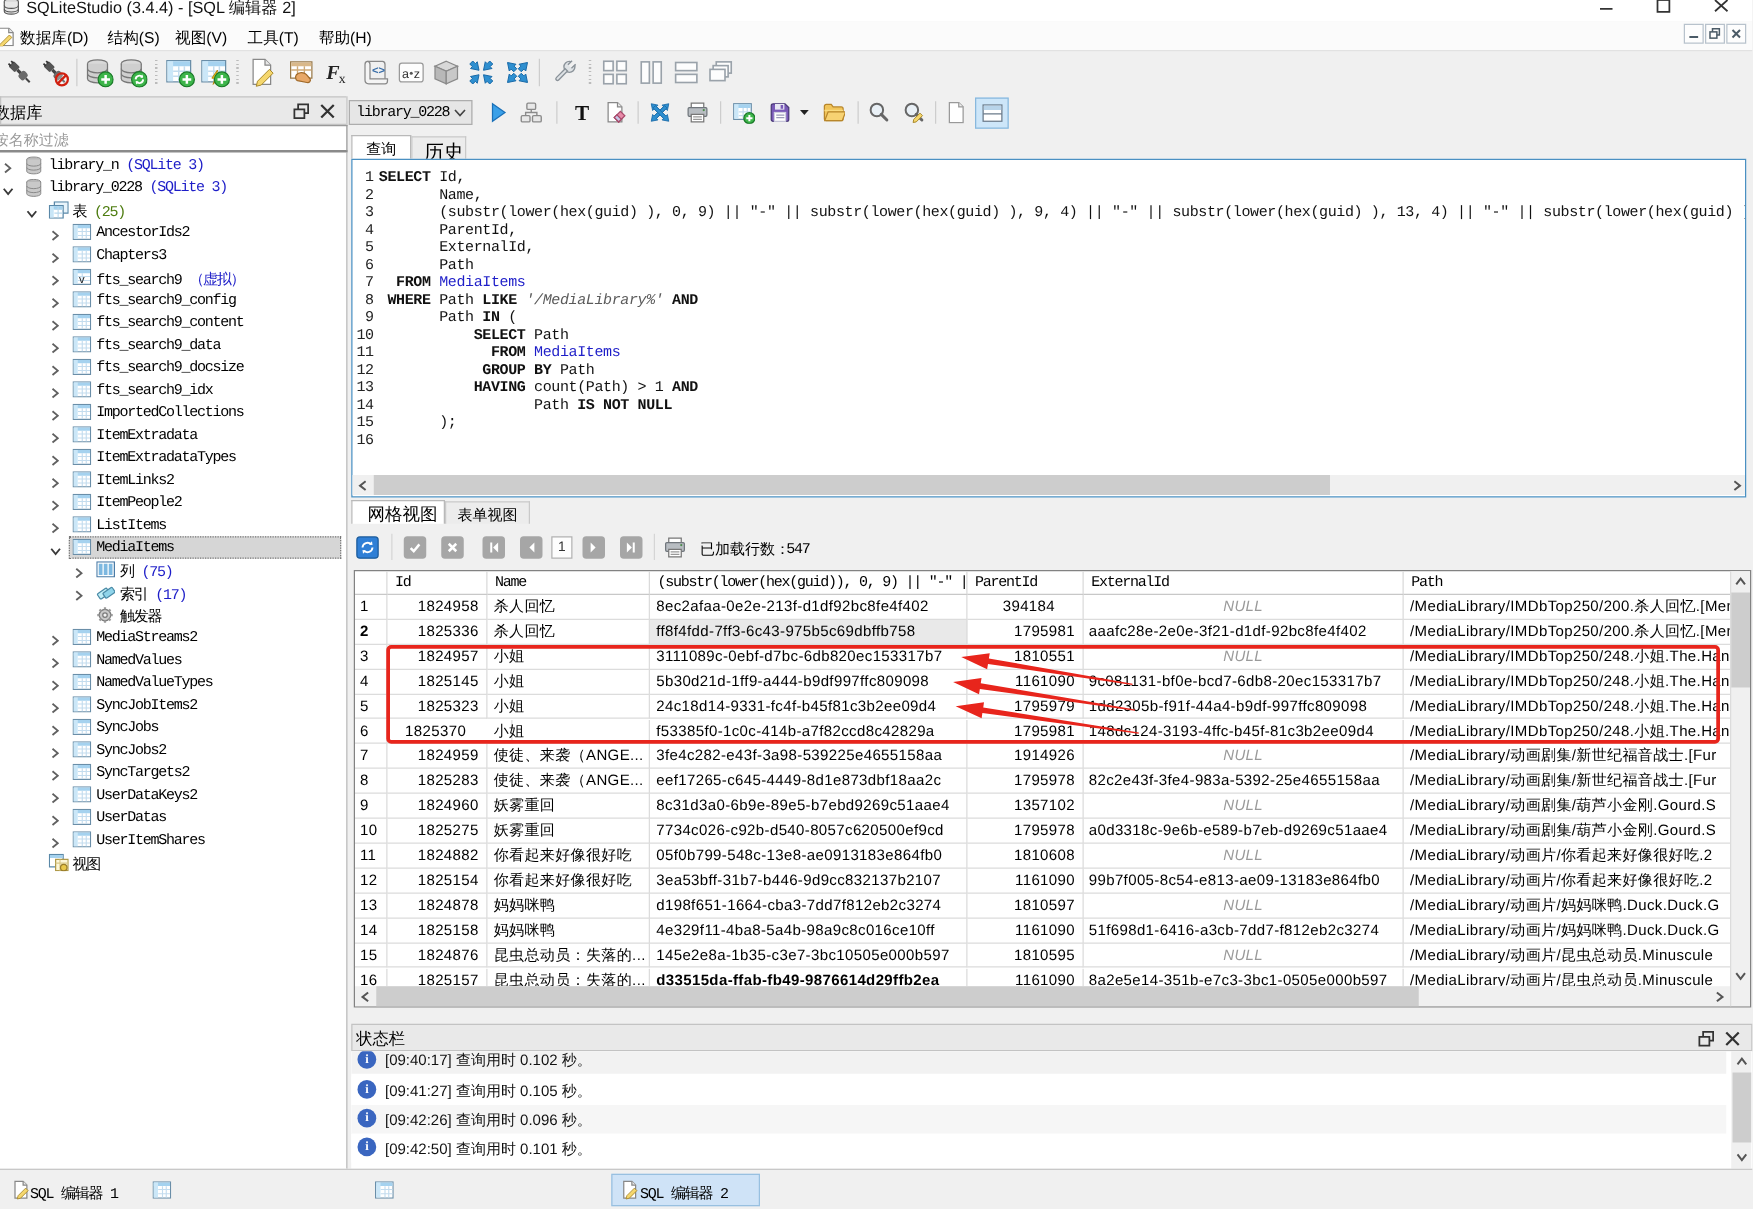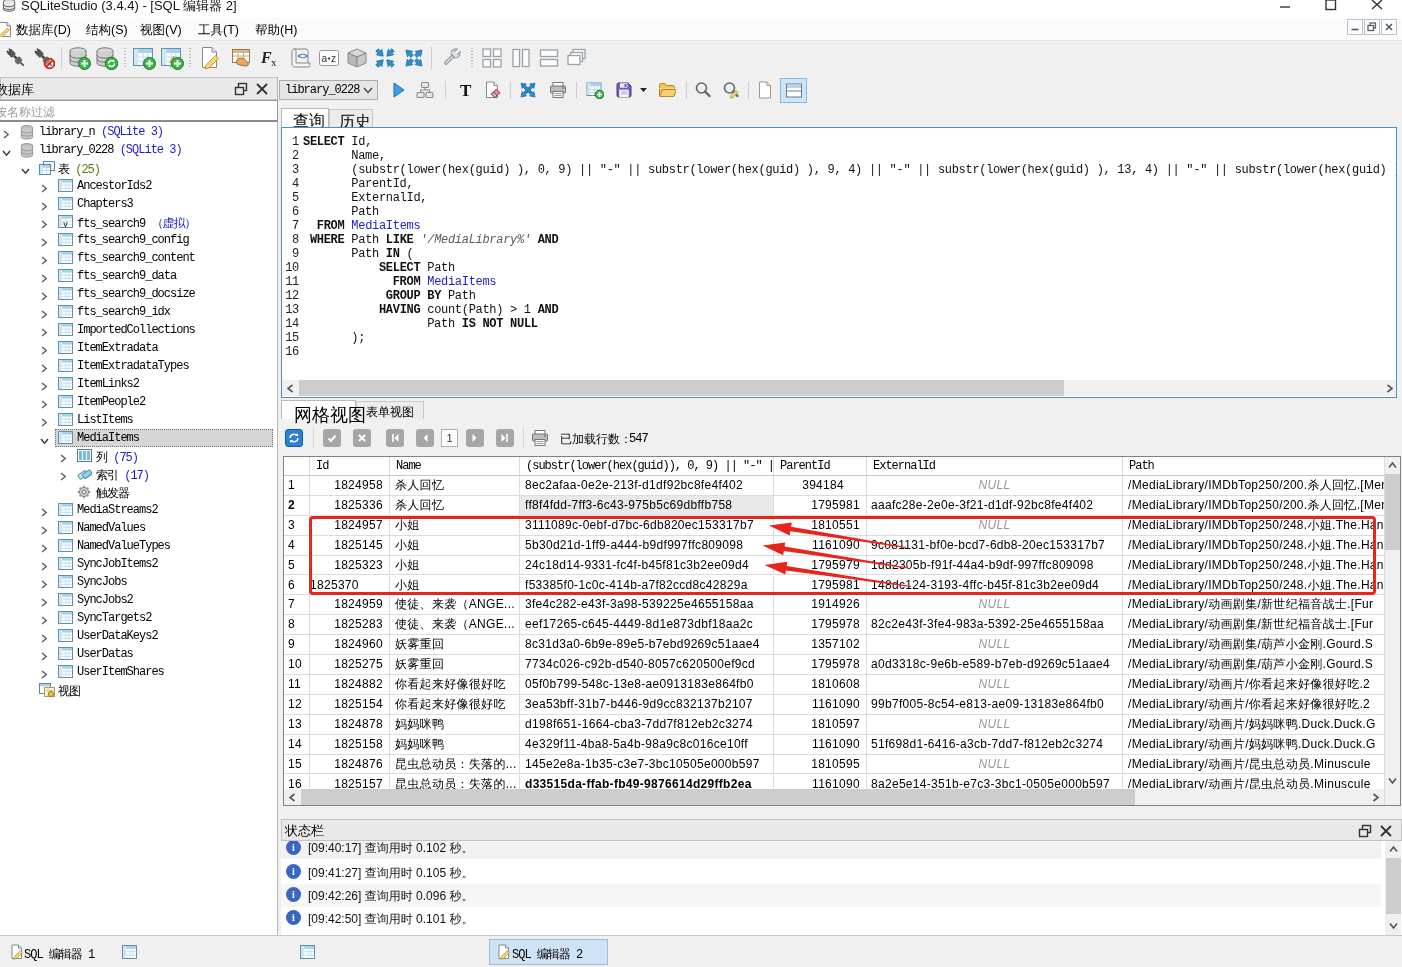--- a/index.html
+++ b/index.html
@@ -612,41 +612,41 @@
   </svg>
 <div class="abs" style="left:780px;top:78px;width:27px;height:25px;background:#cde6f9;border:1px solid #88b8dd"></div>
 <div class="abs" style="left:785px;top:82px"><svg width="18" height="18" viewBox="0 0 18 18">
       <rect x="1.5" y="2" width="15" height="13" fill="#fff" stroke="#6a7a8a"></rect>
       <rect x="2" y="2.5" width="14" height="3.5" fill="#b8d4ea"></rect>
       <path d="M1.5 9 H16.5" stroke="#6a7a8a"></path>
     </svg></div>
 
 <div class="abs" style="left:281px;top:108px;width:48px;height:19px;background:#fff;border:1px solid #b9b9b9;border-bottom:none"></div>
 <div class="abs" style="left:329px;top:109px;width:44px;height:18px;background:#ececec;border:1px solid #c9c9c9;border-bottom:none"></div>
-<div class="abs" style="left:293px;top:111px;font-size:16px">查询</div>
+<div class="abs" style="left:293px;top:111px;font-size:12px">查询</div>
 <div class="abs" style="left:339px;top:112px;font-size:16px">历史</div>
 
 <div class="abs" style="left:281px;top:127px;width:1116px;height:271px;background:#fff;border:1px solid #4a90c2"></div>
 <div class="abs" style="left:282px;top:131px;width:1114px;height:248px;overflow:hidden">
 <div style="position:absolute;left:0;top:4px;width:17px;font-family:'Liberation Mono',monospace;font-size:12px;letter-spacing:-0.3px;line-height:14px;text-align:right;color:#222">1<br>2<br>3<br>4<br>5<br>6<br>7<br>8<br>9<br>10<br>11<br>12<br>13<br>14<br>15<br>16</div>
     <div style="position:absolute;left:21px;top:4px;font-family:'Liberation Mono',monospace;font-size:12px;letter-spacing:-0.3px;line-height:14px;white-space:pre;color:#111"><b>SELECT</b> Id,<br>       Name,<br>       (substr(lower(hex(guid) ), 0, 9) || "-" || substr(lower(hex(guid) ), 9, 4) || "-" || substr(lower(hex(guid) ), 13, 4) || "-" || substr(lower(hex(guid) ), 17) AS guid2<br>       ParentId,<br>       ExternalId,<br>       Path<br>  <b>FROM</b> <span class="tbl">MediaItems</span><br> <b>WHERE</b> Path <b>LIKE</b> <span class="str">'/MediaLibrary%'</span> <b>AND</b><br>       Path <b>IN</b> (<br>           <b>SELECT</b> Path<br>             <b>FROM</b> <span class="tbl">MediaItems</span><br>            <b>GROUP</b> <b>BY</b> Path<br>           <b>HAVING</b> count(Path) &gt; 1 <b>AND</b><br>                  Path <b>IS</b> <b>NOT</b> <b>NULL</b><br>       );</div>
 </div>
 
 <div class="abs" style="left:282px;top:380px;width:1114px;height:16px;background:#f0f0f0"></div>
 <svg class="abs" style="left:286px;top:384px" width="8" height="9">
     <path d="M6.5 1 L2 4.5 L6.5 8" fill="none" stroke="#555" stroke-width="1.6"></path>
   </svg>
 <div class="abs" style="left:299px;top:380px;width:765px;height:16px;background:#cdcdcd"></div>
 <svg class="abs" style="left:1386px;top:384px" width="8" height="9">
     <path d="M1.5 1 L6 4.5 L1.5 8" fill="none" stroke="#555" stroke-width="1.6"></path>
   </svg>
 
 <div class="abs" style="left:281px;top:400px;width:75px;height:19px;background:#fff;border:1px solid #b9b9b9;border-bottom:none"></div>
 <div class="abs" style="left:356px;top:401px;width:68px;height:18px;background:#ececec;border:1px solid #c9c9c9;border-bottom:none"></div>
-<div class="abs" style="left:294px;top:403px;font-size:18px">网格视图</div>
+<div class="abs" style="left:294px;top:403px;font-size:14px">网格视图</div>
 <div class="abs" style="left:366px;top:404px;font-size:12px">表单视图</div>
 <div class="abs" style="left:285px;top:429px;width:18px;height:18px;border-radius:3px;background:#2f7fd6;border:1px solid #1a5a9a"></div>
 <svg class="abs" style="left:288px;top:432px" width="12" height="12" viewBox="0 0 12 12">
     <path d="M2 6 a4 4 0 0 1 7-2.4 M10 6 a4 4 0 0 1 -7 2.4" fill="none" stroke="#fff" stroke-width="1.5"></path>
     <path d="M9.6 1 l0.4 3 -3-0.5 Z M2.4 11 l-0.4-3 3 0.5 Z" fill="#fff"></path>
   </svg>
 <div class="abs" style="left:313px;top:427px;width:1px;height:21px;background:#d5d5d5"></div>
 <div class="abs" style="left:323px;top:429px;width:18px;height:18px;border-radius:3px;background:#a6a6a6"></div>
 <svg class="abs" style="left:326px;top:432px" width="12" height="12" viewBox="0 0 12 12">
     <path d="M2.5 6.5 L5 9 L9.5 3.5" fill="none" stroke="#fff" stroke-width="2"></path>
@@ -736,21 +736,21 @@
       <div class="gc" style="left:0;width:26px;text-align:left;padding-left:4px;">5</div>
       <div class="gc" style="left:26px;width:80px;text-align:right;padding-right:6px">1825323</div>
       <div class="gc" style="left:106px;width:130px;padding-left:5px">小姐</div>
       <div class="gc" style="left:236px;width:254px;padding-left:5px;">24c18d14-9331-fc4f-b45f81c3b2ee09d4</div>
       <div class="gc" style="left:490px;width:93px;text-align:right;padding-right:6px">1795979</div>
       <div class="gc" style="left:583px;width:256px;padding:0 0 0 4px;">1dd2305b-f91f-44a4-b9df-997ffc809098</div>
       <div class="gc" style="left:839px;width:263px;padding-left:5px;border-right:none">/MediaLibrary/IMDbTop250/248.小姐.The.Handmaiden</div>
     </div>
 <div class="gr" style="top:99.5px">
       <div class="gc" style="left:0;width:26px;text-align:left;padding-left:4px;">6</div>
-      <div class="gc" style="left:26px;width:80px;text-align:left;padding-right:22px">1825370</div>
+      <div class="gc" style="left:26px;width:100px;text-align:center;padding-right:22px">1825370</div>
       <div class="gc" style="left:106px;width:130px;padding-left:5px">小姐</div>
       <div class="gc" style="left:236px;width:254px;padding-left:5px;">f53385f0-1c0c-414b-a7f82ccd8c42829a</div>
       <div class="gc" style="left:490px;width:93px;text-align:right;padding-right:6px">1795981</div>
       <div class="gc" style="left:583px;width:256px;padding:0 0 0 4px;">148dc124-3193-4ffc-b45f-81c3b2ee09d4</div>
       <div class="gc" style="left:839px;width:263px;padding-left:5px;border-right:none">/MediaLibrary/IMDbTop250/248.小姐.The.Handmaiden</div>
     </div>
 <div class="gr" style="top:119.4px">
       <div class="gc" style="left:0;width:26px;text-align:left;padding-left:4px;">7</div>
       <div class="gc" style="left:26px;width:80px;text-align:right;padding-right:6px">1824959</div>
       <div class="gc" style="left:106px;width:130px;padding-left:5px">使徒、来袭（ANGE...</div>

